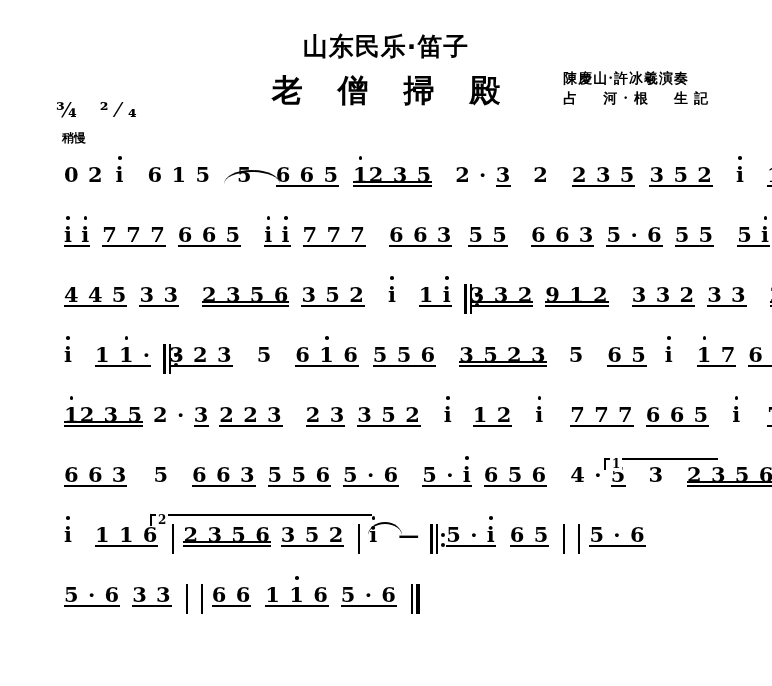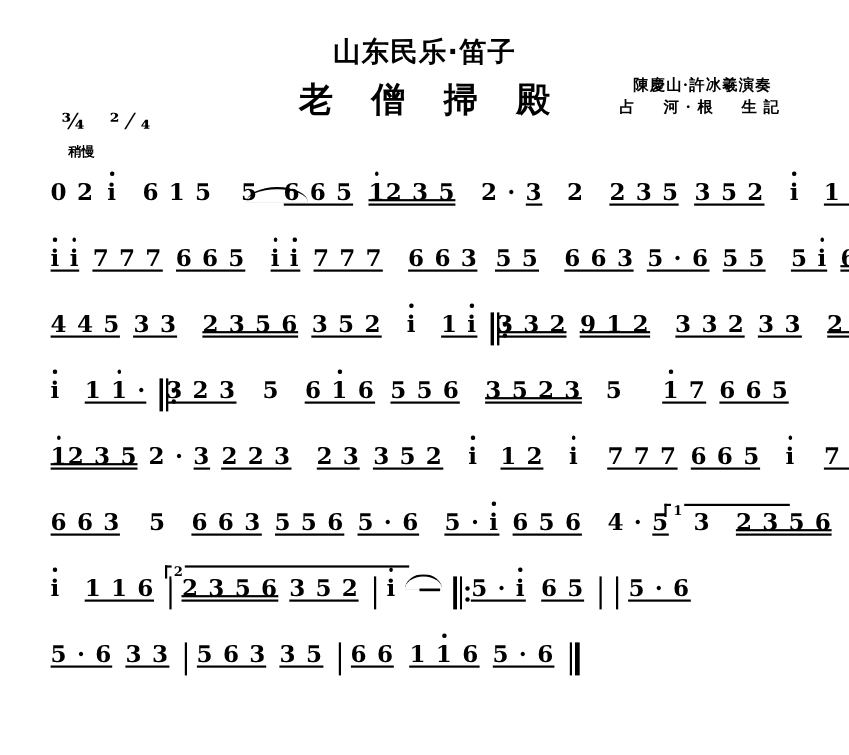--- a/index.html
+++ b/index.html
@@ -47,21 +47,21 @@
     font-family: "DejaVu Serif", serif;
     font-size: 31px;
     font-weight: bold;
     letter-spacing: 12px;
     text-indent: 12px;
   }
   .credits {
     position: absolute;
     top: 68px;
     right: 58px;
-    text-align: center;
+    text-align: left;
     font-family: "DejaVu Serif", serif;
     font-size: 14px;
     font-weight: bold;
     line-height: 20px;
     letter-spacing: 1px;
     margin-left: 26px;
   }
   .credits .line2 {
     letter-spacing: 6px;
   }
@@ -87,21 +87,21 @@
   
   .staff {
     position: absolute;
     top: 148px;
     left: 0;
     width: 772px;
   }
   .line {
     position: relative;
     height: 60px;
-    padding: 0 46px;
+    padding: 0 64px;
     box-sizing: border-box;
     display: flex;
     align-items: flex-start;
     white-space: nowrap;
   }
 
   .grp {
     position: relative;
     display: inline-block;
     font-family: "DejaVu Serif", serif;
@@ -276,20 +276,21 @@
       <span class="rep">
           <i class="a"></i>
           <i class="b"></i>
         </span>
       <span class="grp"><span class="u1">3 2 3</span><span class="sp" style="width:24px"></span>5</span>
       <span class="bar"></span>
       <span class="grp"><span class="u1">6 <span class="oct">1</span> 6</span><span class="sp" style="width:14px"></span><span class="u1">5 5 6</span></span>
       <span class="bar"></span>
       <span class="grp"><span class="u2">3 5 2 3</span><span class="sp" style="width:22px"></span>5</span>
       <span class="bar"></span>
+      <span class="grp"><span class="u1">6 5</span><span class="sp" style="width:18px"></span><span class="oct">i</span></span>
       <span class="bar"></span>
       <span class="grp"><span class="u1"><span class="oct">1</span> 7</span><span class="sp" style="width:12px"></span><span class="u1">6 6 5</span></span>
     </div>
 
     <div class="line">
       <span class="grp"><span class="u2"><span class="oct">1</span>2 3 5</span><span class="sp" style="width:10px"></span>2 · <span class="u1">3</span><span class="sp" style="width:10px"></span><span class="u1">2 2 3</span></span>
       <span class="bar"></span>
       <span class="grp"><span class="u1">2 3</span><span class="sp" style="width:12px"></span><span class="u1">3 5 2</span></span>
       <span class="bar"></span>
       <span class="grp"><span class="oct">i</span><span class="sp" style="width:20px"></span><span class="u1">1 2</span></span>
@@ -331,20 +332,19 @@
       <span class="grp"><span class="u1">5 · 6</span><span class="sp" style="width:10px"></span></span>
       <span class="endbr" style="left:150px; top:6px; width:220px;">
           <span>2</span>
         </span>
       <span class="slur" style="left:368px; top:14px; width:34px;"></span>
     </div>
 
     <div class="line">
       <span class="grp"><span class="u1">5 · 6</span><span class="sp" style="width:12px"></span><span class="u1">3 3</span></span>
       <span class="bar"></span>
-      <span class="grp"><span class="u1">5 6 3</span><span class="sp" style="width:12px"></span><span class="u1">3 5</span></span>
       <span class="bar"></span>
       <span class="grp"><span class="u1">6 6</span><span class="sp" style="width:14px"></span><span class="u1">1 <span class="oct">1</span> 6</span><span class="sp" style="width:12px"></span><span class="u1">5 · 6</span></span>
       <span class="bar end"></span>
     </div>
 
   </div>
 </div>
 
 </body></html>

